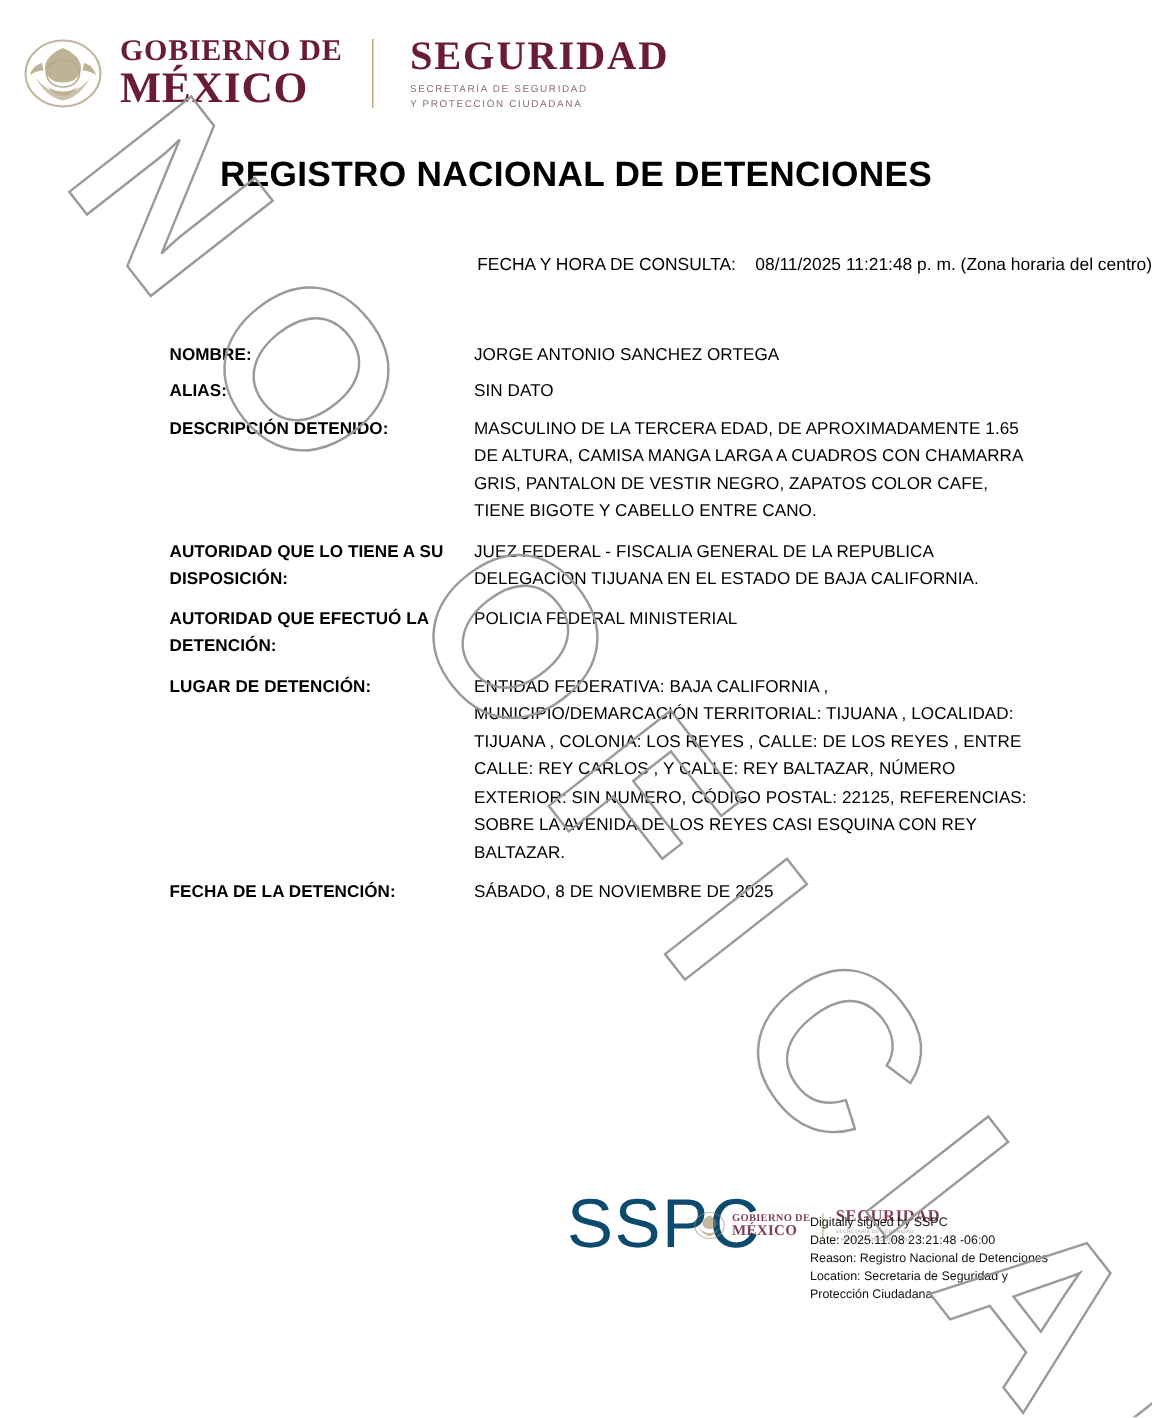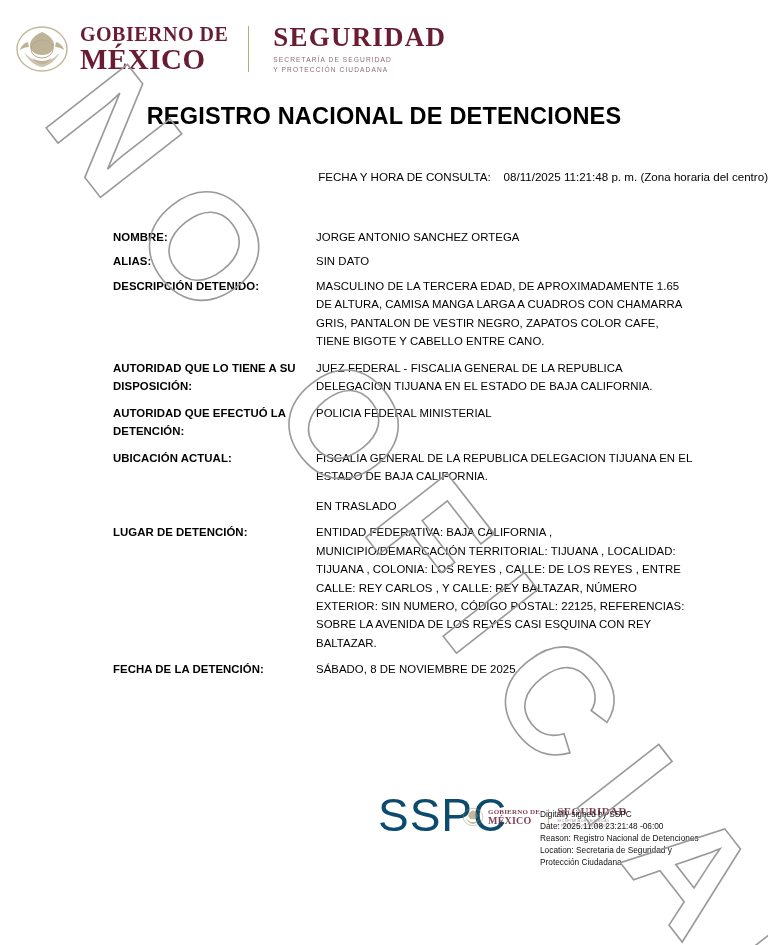--- a/index.html
+++ b/index.html
@@ -322,27 +322,20 @@
     <div class="row">
       <div class="lbl">AUTORIDAD QUE LO TIENE A SU DISPOSICIÓN:</div>
       <div class="val">JUEZ FEDERAL - FISCALIA GENERAL DE LA REPUBLICA DELEGACION TIJUANA EN EL ESTADO DE BAJA CALIFORNIA.</div>
     </div>
 
     <div class="row">
       <div class="lbl">AUTORIDAD QUE EFECTUÓ LA DETENCIÓN:</div>
       <div class="val">POLICIA FEDERAL MINISTERIAL</div>
     </div>
 
-    <div class="row">
-      <div class="lbl">UBICACIÓN ACTUAL:</div>
-      <div class="val">
-        <p>FISCALIA GENERAL DE LA REPUBLICA DELEGACION TIJUANA EN EL ESTADO DE BAJA CALIFORNIA.</p>
-        <p class="gap">EN TRASLADO</p>
-      </div>
-    </div>
 
     <div class="row">
       <div class="lbl">LUGAR DE DETENCIÓN:</div>
       <div class="val">ENTIDAD FEDERATIVA: BAJA CALIFORNIA , MUNICIPIO/DEMARCACIÓN TERRITORIAL: TIJUANA , LOCALIDAD: TIJUANA , COLONIA: LOS REYES , CALLE: DE LOS REYES , ENTRE CALLE: REY CARLOS , Y CALLE: REY BALTAZAR, NÚMERO EXTERIOR: SIN NUMERO, CÓDIGO POSTAL: 22125, REFERENCIAS: SOBRE LA AVENIDA DE LOS REYES CASI ESQUINA CON REY BALTAZAR.</div>
     </div>
 
     <div class="row tight">
       <div class="lbl">FECHA DE LA DETENCIÓN:</div>
       <div class="val">SÁBADO, 8 DE NOVIEMBRE DE 2025</div>
     </div>

